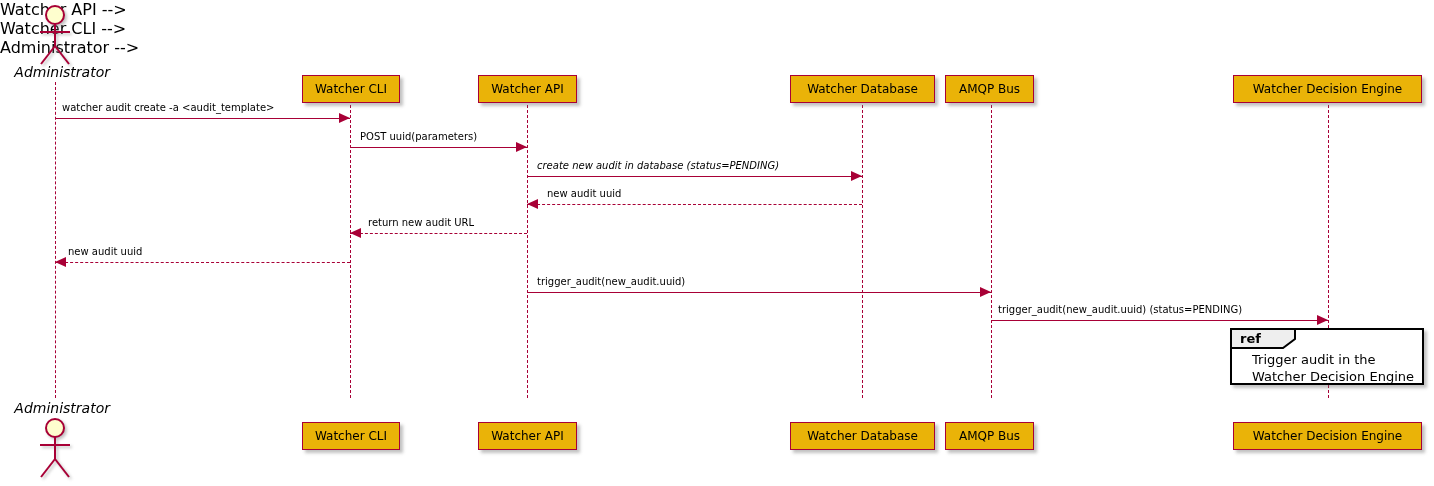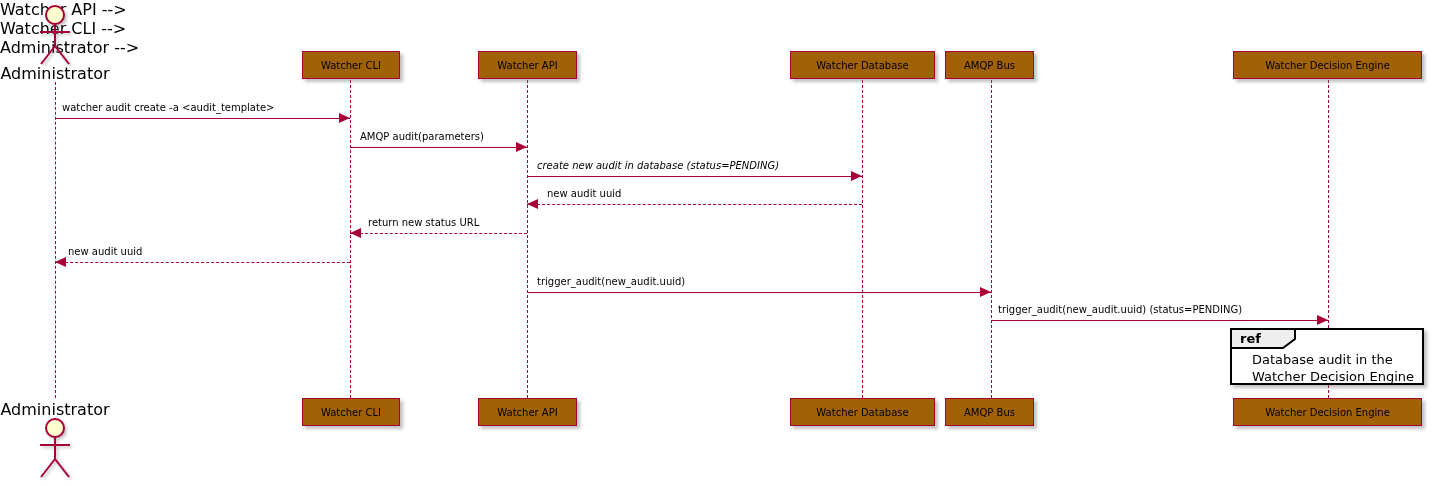--- a/index.html
+++ b/index.html
@@ -3,27 +3,27 @@
 <meta charset="utf-8">
 <style>
   html,body{margin:0;padding:0;background:#ffffff;}
   body{width:1434px;height:486px;position:relative;font-family:"DejaVu Sans",sans-serif;color:#000;}
   .canvas{position:absolute;left:0;top:0;width:1434px;height:486px;overflow:hidden;}
 
   .lifeline{position:absolute;width:0;border-left:1px dashed #A80036;}
 
   .participant{
     position:absolute;height:26px;
-    background:#a16207;border:1.5px solid #A80036;
+    background:#eab308;border:1.5px solid #A80036;
     box-shadow:3px 3px 3px rgba(120,120,120,.45);
     display:flex;align-items:center;justify-content:center;
-    font-size:10px;white-space:nowrap;box-sizing:content-box;
+    font-size:12px;white-space:nowrap;box-sizing:content-box;margin-top:24px;
   }
 
-  .actor-label{position:absolute;font-size:16px;text-align:center;white-space:nowrap;}
+  .actor-label{position:absolute;font-size:14px;text-align:right;white-space:nowrap;font-style:italic;}
 
   .msg-label{position:absolute;font-size:10px;white-space:nowrap;line-height:16px;}
   .msg-line{position:absolute;height:0;border-top:1px solid #A80036;}
   .msg-line.dashed{border-top-style:dashed;}
   .ah{position:absolute;width:0;height:0;border-top:5px solid transparent;border-bottom:5px solid transparent;}
   .ah.r{border-left:11px solid #A80036;}
   .ah.l{border-right:11px solid #A80036;}
 
   .ref-box{
     position:absolute;left:1230px;top:328px;width:190px;height:53px;
@@ -50,42 +50,42 @@
 
   
   <div>
     <div class="msg-label" style="left:62px;top:100px;">watcher audit create -a &lt;audit_template&gt;</div>
     <div class="msg-line" style="left:55px;top:118px;width:295px;"></div>
     <div class="ah r" style="left:339px;top:113px;"></div>
   </div>
 
   
   <div>
-    <div class="msg-label" style="left:360px;top:129px;">AMQP audit(parameters)</div>
+    <div class="msg-label" style="left:360px;top:129px;">POST uuid(parameters)</div>
     <div class="msg-line" style="left:350px;top:147px;width:177px;"></div>
     <div class="ah r" style="left:516px;top:142px;"></div>
   </div>
 
   
   <div>
     <div class="msg-label" style="left:537px;top:158px;font-style:italic;">create new audit in database (status=PENDING)</div>
     <div class="msg-line" style="left:527px;top:176px;width:335px;"></div>
     <div class="ah r" style="left:851px;top:171px;"></div>
   </div>
 
    Watcher API --&gt;
   <div>
     <div class="msg-label" style="left:547px;top:186px;">new audit uuid</div>
     <div class="msg-line dashed" style="left:527px;top:204px;width:335px;"></div>
     <div class="ah l" style="left:527px;top:199px;"></div>
   </div>
 
    Watcher CLI --&gt;
   <div>
-    <div class="msg-label" style="left:368px;top:215px;">return new status URL</div>
+    <div class="msg-label" style="left:368px;top:215px;">return new audit URL</div>
     <div class="msg-line dashed" style="left:350px;top:233px;width:177px;"></div>
     <div class="ah l" style="left:350px;top:228px;"></div>
   </div>
 
    Administrator --&gt;
   <div>
     <div class="msg-label" style="left:68px;top:244px;">new audit uuid</div>
     <div class="msg-line dashed" style="left:55px;top:262px;width:295px;"></div>
     <div class="ah l" style="left:55px;top:257px;"></div>
   </div>
@@ -104,21 +104,21 @@
     <div class="ah r" style="left:1317px;top:315px;"></div>
   </div>
 
   
   <div class="ref-box">
     <svg class="ref-tab" width="68" height="22" viewBox="0 0 68 22">
       <path d="M1,1 H65 V11 L53,20 H1 Z" fill="#EEEEEE" stroke="#000000" stroke-width="2"></path>
       <text x="10" y="15" font-size="13" font-weight="bold" font-family="DejaVu Sans, sans-serif">ref</text>
     </svg>
     <div class="ref-text">
-      <div>Database audit in the</div>
+      <div>Trigger audit in the</div>
       <div>Watcher Decision Engine</div>
     </div>
   </div>
 
   
   <div class="participant" style="left:302px;top:51px;width:96px;">Watcher CLI</div>
   <div class="participant" style="left:478px;top:51px;width:97px;">Watcher API</div>
   <div class="participant" style="left:790px;top:51px;width:143px;">Watcher Database</div>
   <div class="participant" style="left:945px;top:51px;width:87px;">AMQP Bus</div>
   <div class="participant" style="left:1233px;top:51px;width:187px;">Watcher Decision Engine</div>

